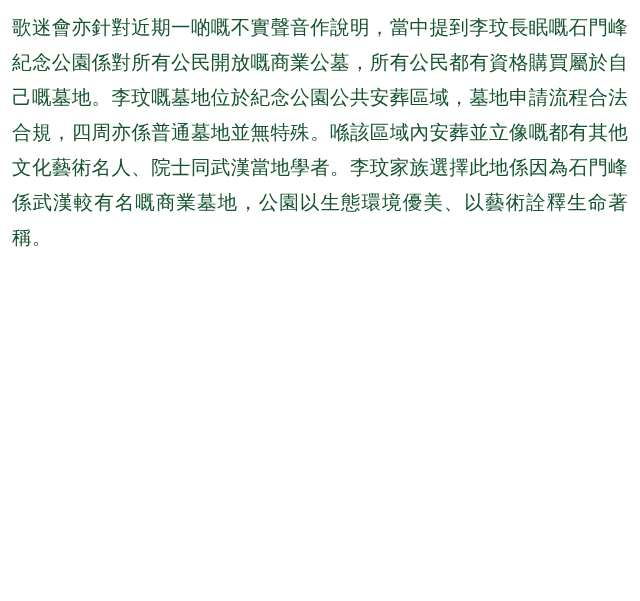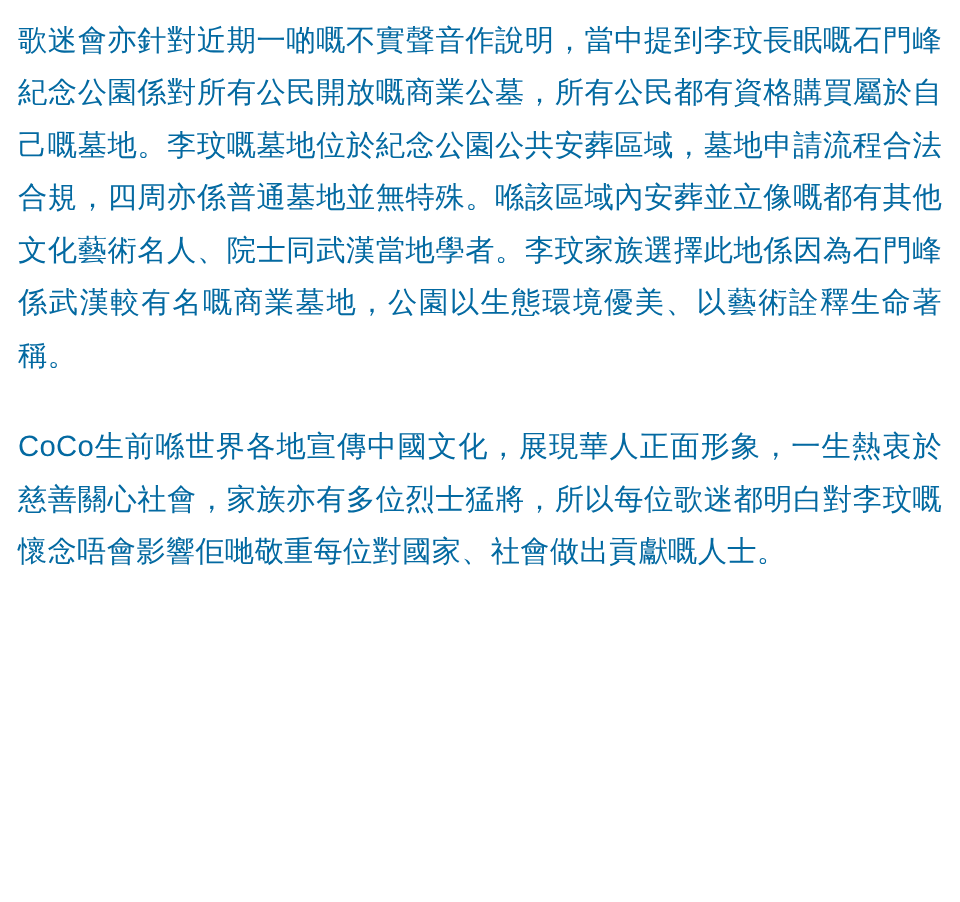--- a/index.html
+++ b/index.html
@@ -15,35 +15,34 @@
   }
   #article {
     box-sizing: border-box;
     width: 640px;
     height: 601px;
     padding: 10px 12px 0 12px;
     background: #ffffff;
   }
   .para {
     margin: 0 0 26px 0;
-    color: #0369a1;
+    color: #14532d;
     font-size: 19.5px;
     line-height: 35px;
     letter-spacing: 0.2px;
     text-align: justify;
     text-justify: inter-ideograph;
     word-break: break-all;
   }
   .para:last-child {
     margin-bottom: 0;
   }
   .clipped {
     max-height: 148px;
     overflow: hidden;
   }
 </style>
 </head>
 <body>
 
 <div id="article">
   <p class="para">歌迷會亦針對近期一啲嘅不實聲音作說明，當中提到李玟長眠嘅石門峰紀念公園係對所有公民開放嘅商業公墓，所有公民都有資格購買屬於自己嘅墓地。李玟嘅墓地位於紀念公園公共安葬區域，墓地申請流程合法合規，四周亦係普通墓地並無特殊。喺該區域內安葬並立像嘅都有其他文化藝術名人、院士同武漢當地學者。李玟家族選擇此地係因為石門峰係武漢較有名嘅商業墓地，公園以生態環境優美、以藝術詮釋生命著稱。</p>
-  <p class="para">CoCo生前喺世界各地宣傳中國文化，展現華人正面形象，一生熱衷於慈善關心社會，家族亦有多位烈士猛將，所以每位歌迷都明白對李玟嘅懷念唔會影響佢哋敬重每位對國家、社會做出貢獻嘅人士。</p>
 </div>
 
 </body></html>

